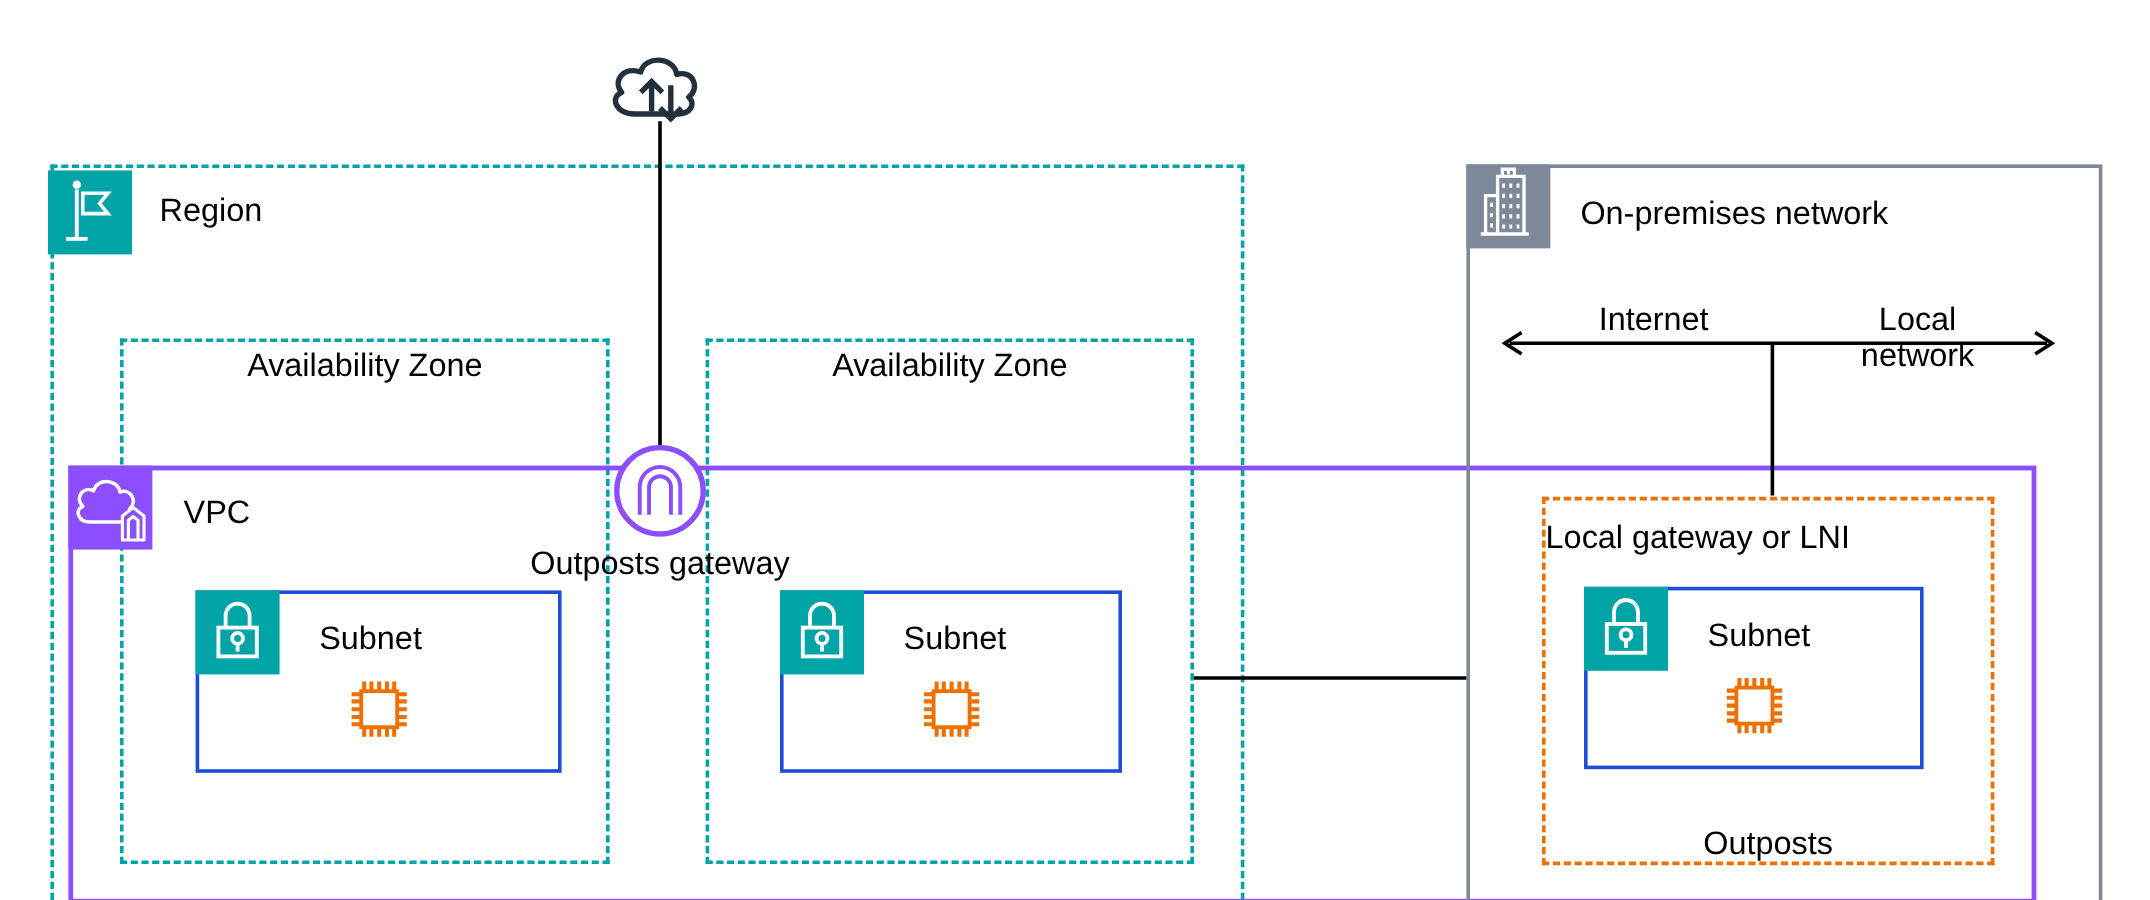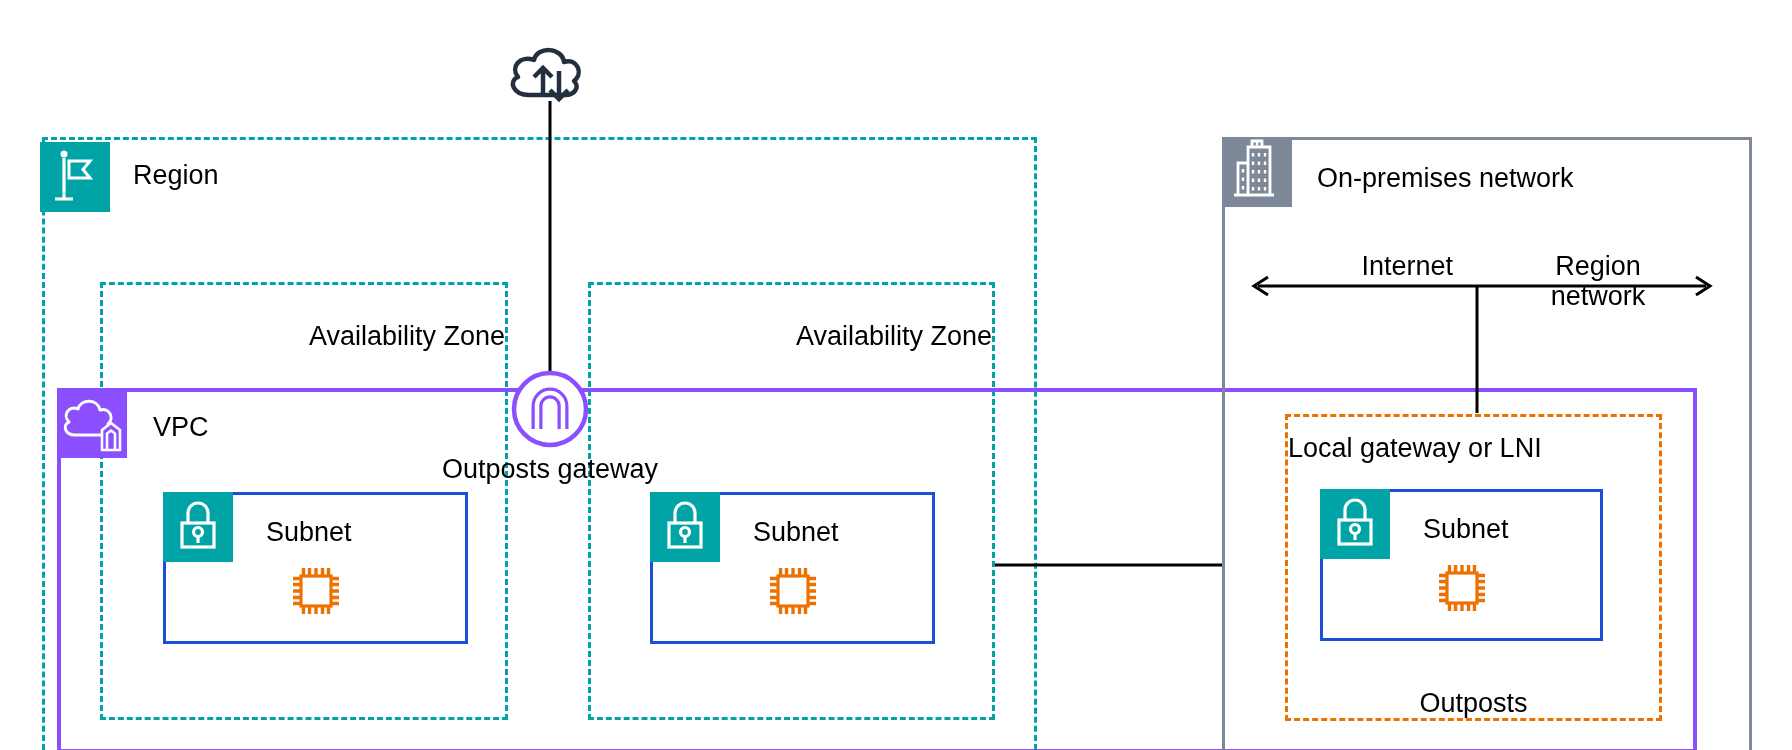--- a/index.html
+++ b/index.html
@@ -22,32 +22,32 @@
   .subnet1 { left:163px;  top:455px; width:305px; height:152px; }
   .subnet2 { left:650px;  top:455px; width:285px; height:152px; }
   .subnet3 { left:1320px; top:452px; width:283px; height:152px; }
 
   .icon-sq { position:absolute; width:70px; height:70px; display:flex; align-items:center; justify-content:center; }
   .teal-bg   { background:#00A4A6; }
   .purple-bg { background:#8C4FFF; }
   .gray-bg   { background:#7D8998; }
   .corner  { left:-3px; top:-3px; }
 
-  .az-lbl      { width:100%; top:36px; text-align:right; }
+  .az-lbl      { width:100%; top:4px; text-align:center; }
   .region-lbl  { left:88px; top:20px; }
   .vpc-lbl     { left:92px; top:20px; }
   .onprem-lbl  { left:92px; top:23px; }
   .subnet-lbl  { left:100px; top:22px; }
   .lgw-lbl     { width:100%; top:16px; text-align:left; }
   .outposts-lbl{ width:100%; bottom:-1px; text-align:center; }
 
   .chip { position:absolute; left:50%; top:66px; transform:translateX(-50%); }
 
   .igw-lbl      { left:425px;  top:417px; width:250px; text-align:center; }
-  .internet-lbl { left:1303px; top:214px; width:150px; text-align:right; }
+  .internet-lbl { left:1303px; top:214px; width:150px; text-align:center; }
   .localnet-lbl { left:1528px; top:214px; width:140px; text-align:center;
                   white-space:normal; line-height:30px; }
 
   .connectors { left:0; top:0; pointer-events:none; }
 </style>
 </head>
 <body>
 
 <div class="canvas">
 
@@ -177,15 +177,15 @@
     <line x1="1477" y1="250" x2="1477" y2="376" stroke="#000" stroke-width="3"></line>
     <g>
       <circle cx="550" cy="372" r="36" fill="#fff" stroke="#8C4FFF" stroke-width="4.5"></circle>
       <path d="M537 392 V369 A13 13 0 0 1 563 369 V392" fill="none" stroke="#8C4FFF" stroke-width="11"></path>
       <path d="M537 392 V369 A13 13 0 0 1 563 369 V392" fill="none" stroke="#fff" stroke-width="4.5"></path>
     </g>
   </svg>
 
   <div class="lbl igw-lbl">Outposts gateway</div>
   <div class="lbl internet-lbl">Internet</div>
-  <div class="lbl localnet-lbl">Region network</div>
+  <div class="lbl localnet-lbl">Local network</div>
 
 </div>
 
 </body></html>

